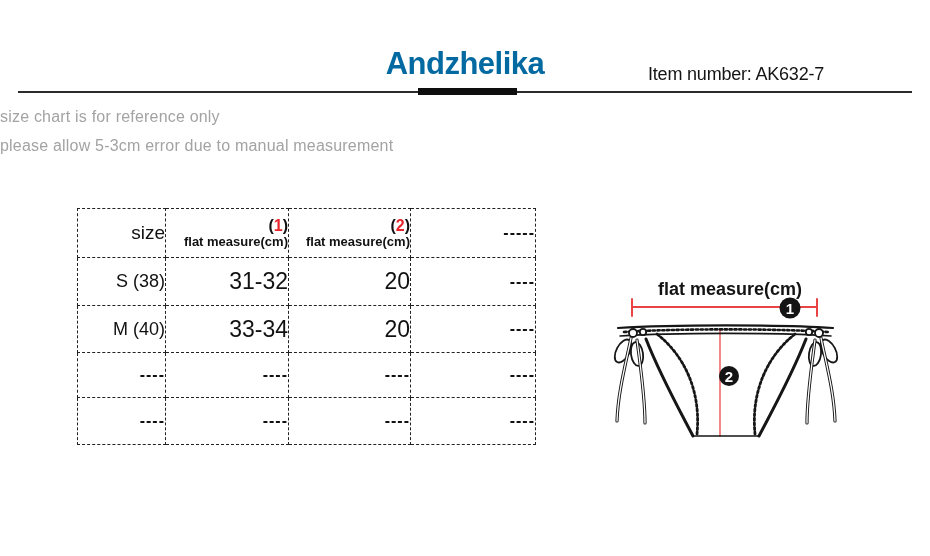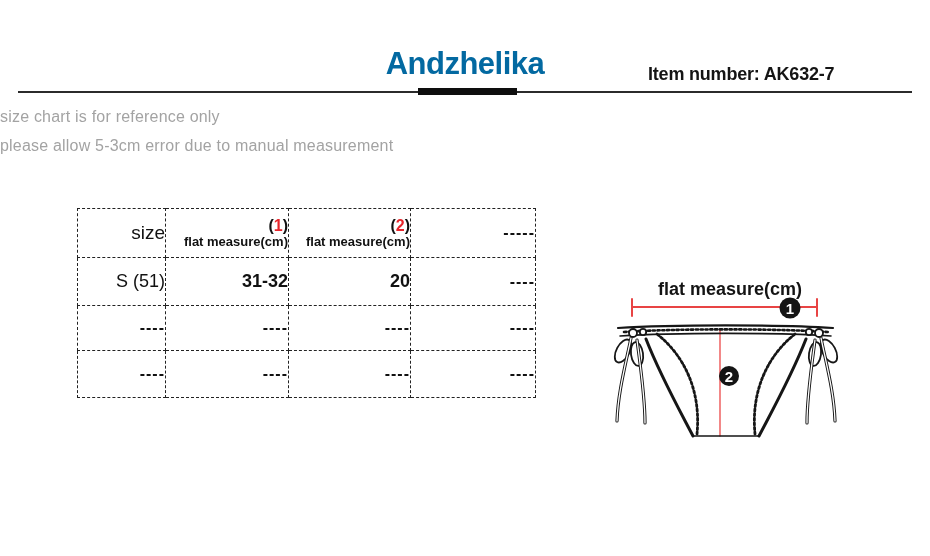--- a/index.html
+++ b/index.html
@@ -9,21 +9,21 @@
     font-family:"Liberation Sans","DejaVu Sans",sans-serif;
     -webkit-font-smoothing:antialiased;
   }
   
   .brand-title{
     position:absolute;left:0;right:0;top:46px;
     text-align:center;font-size:31px;font-weight:600;letter-spacing:-0.5px;color:#0369a1;
   }
   .item-number{
     position:absolute;left:648px;top:64px;
-    font-size:18px;font-weight:700;letter-spacing:-0.2px;color:#141414;
+    font-size:18px;font-weight:400;letter-spacing:-0.2px;color:#141414;
   }
   .header-rule{
     position:absolute;left:18px;right:18px;top:91px;height:2px;background:#2b2b2b;
   }
   .brand-underline{
     position:absolute;left:418px;top:88px;width:99px;height:7px;background:#0e0e0e;
   }
   .note-line{
     position:absolute;left:0;right:260px;text-align:left;
     font-size:16px;color:#a3a3a3;letter-spacing:0.2px;
@@ -39,21 +39,21 @@
     border:1.6px dashed #222;
     text-align:right;vertical-align:middle;
     padding:0;overflow:hidden;white-space:nowrap;
   }
   .h-size{font-size:19px;font-weight:500;}
   .h-num{font-size:16px;font-weight:600;line-height:1.15;}
   .h-num .red{color:#e8252b;}
   .h-sub{font-size:13px;font-weight:700;line-height:1.1;}
   .h-dash,.c-dash{font-size:16px;font-weight:700;letter-spacing:1px;}
   .c-size{font-size:18px;}
-  .c-val{font-size:18px;font-weight:700;}
+  .c-val{font-size:23px;font-weight:400;}
   
   .diagram-label{
     position:absolute;left:600px;top:279px;width:260px;
     text-align:center;font-size:18px;font-weight:700;color:#141414;
   }
   .diagram-svg{position:absolute;left:600px;top:295px;}
 </style>
 </head>
 <body>
 
@@ -79,22 +79,28 @@
       <div class="h-num"><span>(</span><span class="red">1</span><span>)</span></div>
       <div class="h-sub">flat measure(cm)</div>
     </td>
     <td>
       <div class="h-num"><span>(</span><span class="red">2</span><span>)</span></div>
       <div class="h-sub">flat measure(cm)</div>
     </td>
     <td class="h-dash">-----</td>
   </tr>
   <tr style="height:48px">
-    <td class="c-size">S (51)</td>
+    <td class="c-size">S (38)</td>
     <td class="c-val">31-32</td>
+    <td class="c-val">20</td>
+    <td class="c-dash">----</td>
+  </tr>
+  <tr style="height:47px">
+    <td class="c-size">M (40)</td>
+    <td class="c-val">33-34</td>
     <td class="c-val">20</td>
     <td class="c-dash">----</td>
   </tr>
   <tr style="height:45px">
     <td class="c-dash">----</td>
     <td class="c-dash">----</td>
     <td class="c-dash">----</td>
     <td class="c-dash">----</td>
   </tr>
   <tr style="height:47px">

